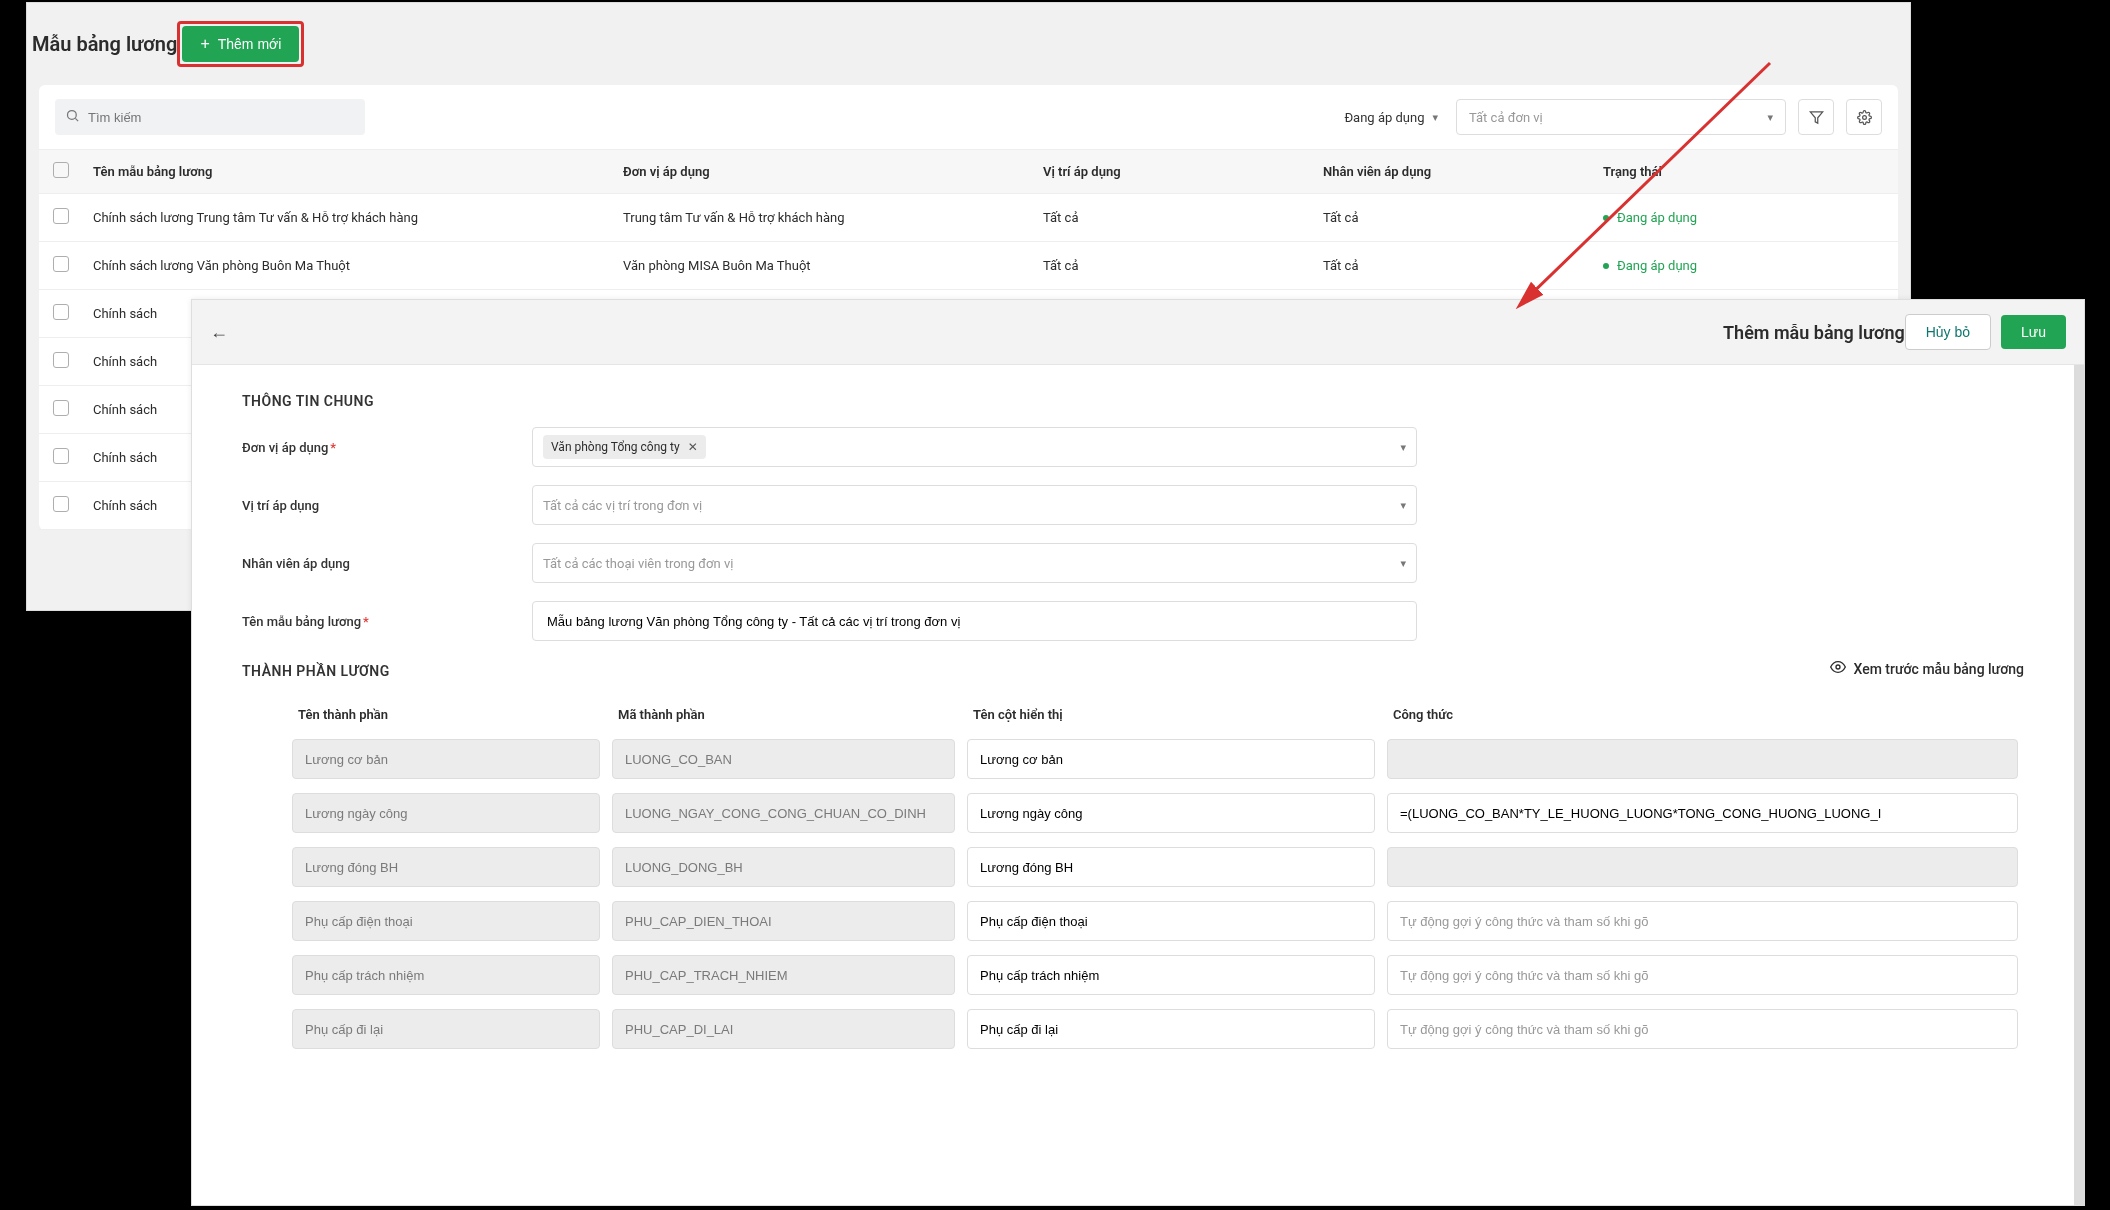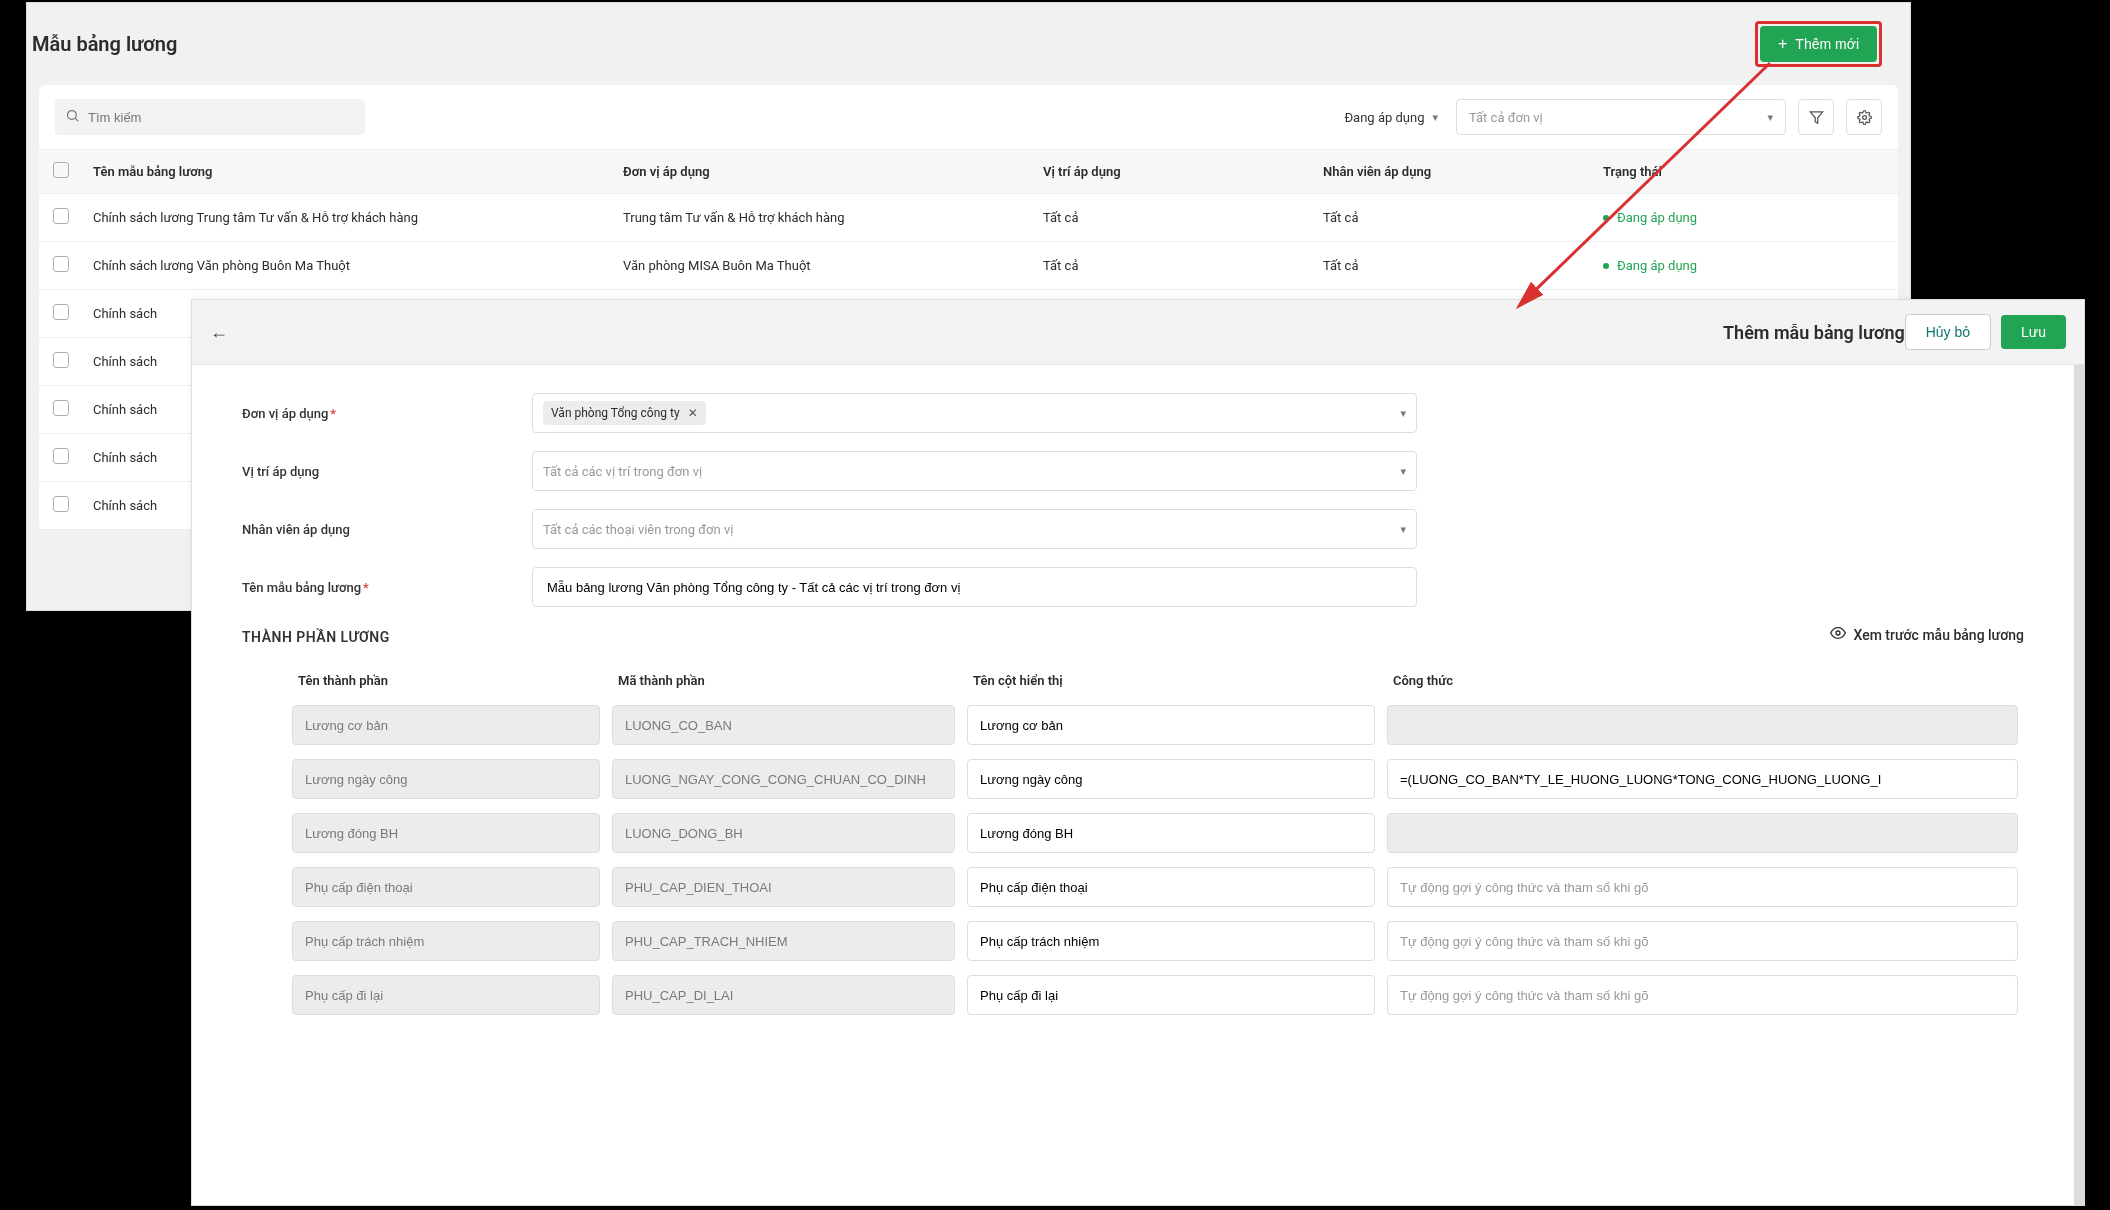--- a/index.html
+++ b/index.html
@@ -19,21 +19,21 @@
       left: 26px;
       top: 2px;
       width: 1885px;
       height: 609px;
       background: #f1f1f1;
       border: 1px solid #ddd;
     }
     .page-header {
       display: flex;
       align-items: center;
-      justify-content: space-between;
+      justify-content: flex-start;
       padding: 18px 28px 18px 5px;
     }
     .page-title {
       font-size: 20px;
       font-weight: 600;
     }
     .add-btn-wrap {
       border: 3px solid #d93030;
       border-radius: 4px;
       padding: 2px;
@@ -473,20 +473,21 @@
 
 <div class="modal">
   <div class="modal-header">
     <span class="back-arrow">←</span>
     <div class="modal-title">Thêm mẫu bảng lương</div>
     <button class="btn btn-default">Hủy bỏ</button>
     <button class="btn btn-primary">Lưu</button>
   </div>
   <div class="modal-body">
     <div class="panel">
+      <div class="section-title">THÔNG TIN CHUNG</div>
 
       <div class="form-row">
         <div class="form-label">
           <span>Đơn vị áp dụng</span><span class="req">*</span>
         </div>
         <div class="fcontrol">
           <span class="chip">
             <span>Văn phòng Tổng công ty</span>
             <span class="chip-x">✕</span>
           </span>

